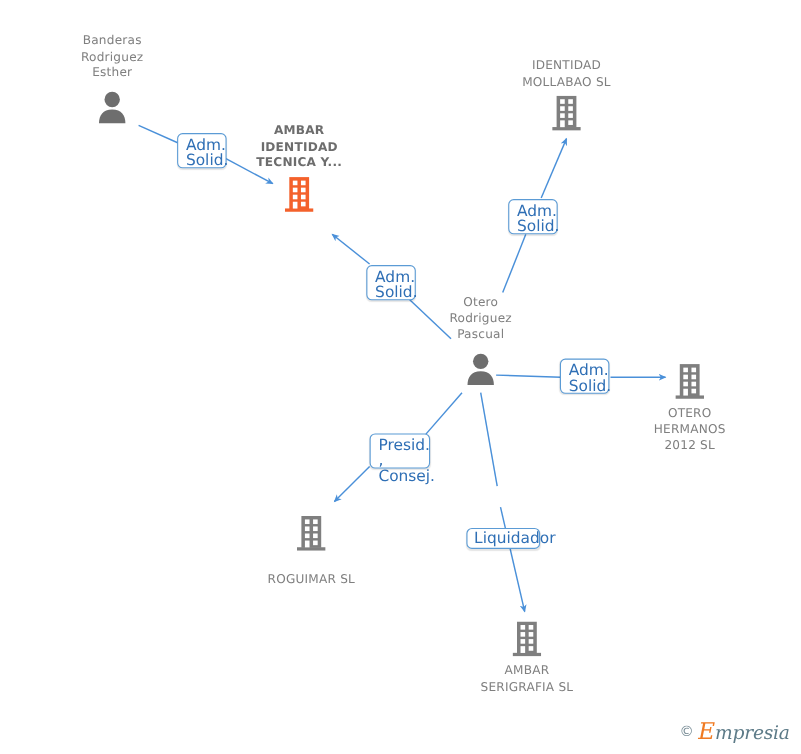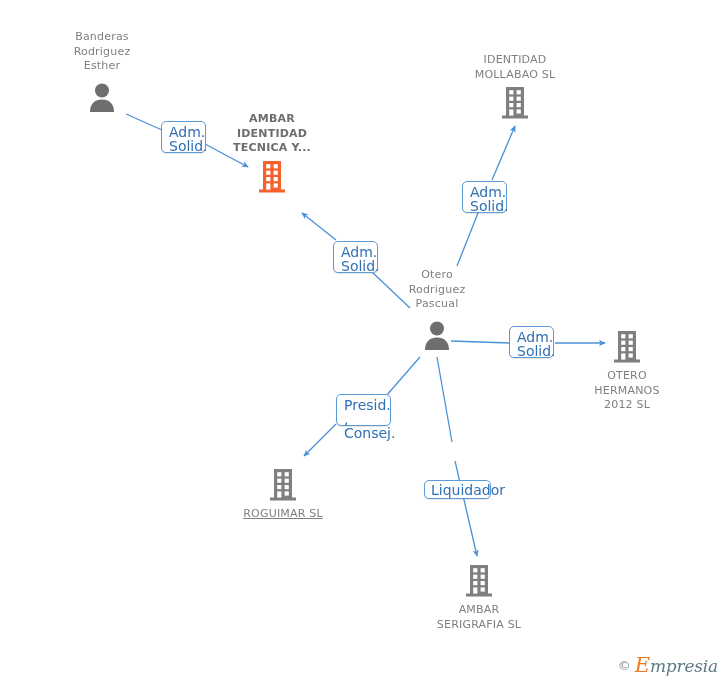--- a/index.html
+++ b/index.html
@@ -207,21 +207,21 @@
         <rect x="7.2" y="3.2" width="4.2" height="4.2" fill="#ffffff"></rect>
         <rect x="14.6" y="3.2" width="4.2" height="4.2" fill="#ffffff"></rect>
         <rect x="7.2" y="9.6" width="4.2" height="4.2" fill="#ffffff"></rect>
         <rect x="14.6" y="9.6" width="4.2" height="4.2" fill="#ffffff"></rect>
         <rect x="7.2" y="16" width="4.2" height="4.2" fill="#ffffff"></rect>
         <rect x="14.6" y="16" width="4.2" height="4.2" fill="#ffffff"></rect>
         <rect x="7.2" y="22.4" width="4.2" height="6.2" fill="#ffffff"></rect>
         <rect x="14.6" y="22.4" width="4.2" height="4.2" fill="#ffffff"></rect>
       </svg>
     </div>
-    <div class="label" style="margin-top:5px;text-decoration:underline;">ROGUIMAR SL</div>
+    <div class="label" style="margin-top:18px;">ROGUIMAR SL</div>
   </div>
 
   <div class="node" style="left:409px; top:564px;">
     <div class="icon-wrap">
       <svg width="26" height="32" viewBox="0 0 26 32">
         <rect x="4" y="0" width="18" height="29" fill="#7f7f7f"></rect>
         <rect x="0" y="28.5" width="26" height="3" fill="#7f7f7f"></rect>
         <rect x="7.2" y="3.2" width="4.2" height="4.2" fill="#ffffff"></rect>
         <rect x="14.6" y="3.2" width="4.2" height="4.2" fill="#ffffff"></rect>
         <rect x="7.2" y="9.6" width="4.2" height="4.2" fill="#ffffff"></rect>

